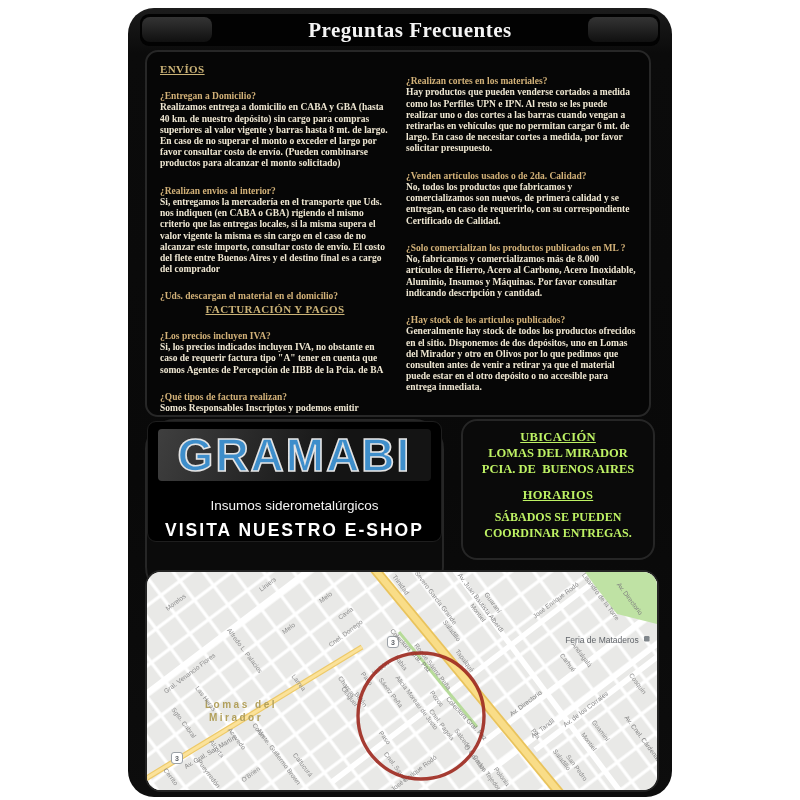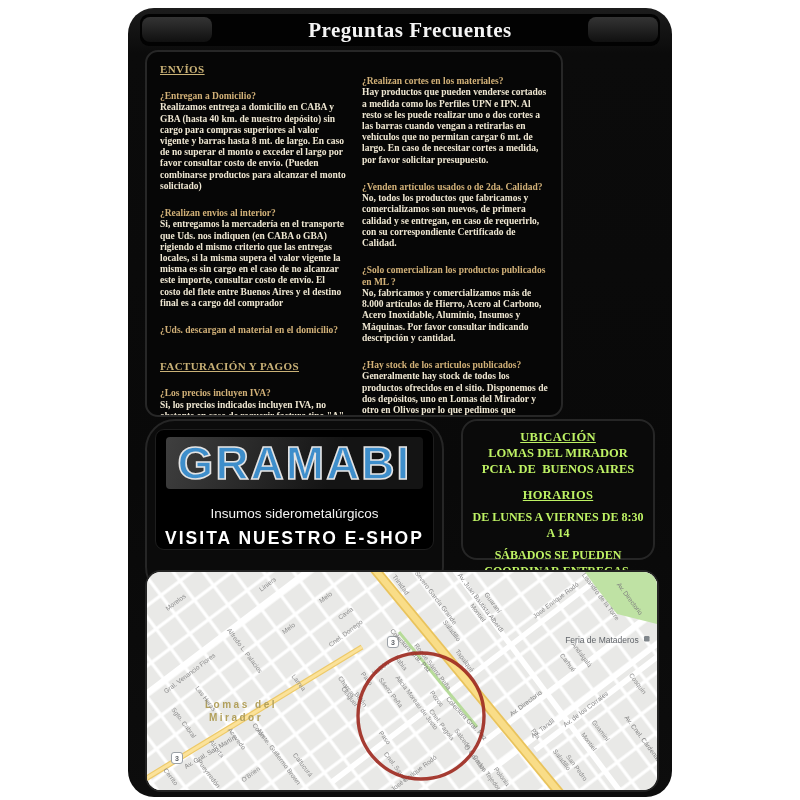--- a/index.html
+++ b/index.html
@@ -10,33 +10,33 @@
          border-radius:26px;}
   
   .titlebar{position:absolute;left:12px;top:6px;width:520px;height:32px;background:#020202;
             border-radius:9px;}
   .pill{position:absolute;top:3px;width:70px;height:25px;border-radius:8px;
         background:linear-gradient(180deg,#343434,#101010);}
   .pill.left{left:2px}.pill.right{right:2px}
   .title{position:relative;text-align:center;line-height:32px;color:#f4f4f4;font-weight:bold;
          font-size:21px;letter-spacing:.5px;padding-left:20px;}
   
-  .faq-box{position:absolute;left:17px;top:42px;width:418px;height:367px;box-sizing:border-box;
+  .faq-box{position:absolute;left:17px;top:42px;width:506px;height:367px;box-sizing:border-box;
            background:#060606;border:2px solid #272727;border-radius:13px;
            padding:8px 13px 6px;display:flex;gap:16px;overflow:hidden;}
   .faq-col{flex:1;min-width:0;}
   .faq-heading{color:#c9b176;font-size:11px;font-weight:bold;text-decoration:underline;
                letter-spacing:.4px;margin:3px 0 4px;}
-  .faq-heading.later{margin-top:24px;}
+  .faq-heading.later{margin-top:0;text-align:center;}
   .faq-q{color:#d2b178;font-size:9.5px;font-weight:bold;margin-top:16px;line-height:1.2;}
   .faq-a{color:#efe7d2;font-size:9.5px;font-weight:bold;line-height:1.18;}
   
   .mid{position:absolute;left:17px;top:411px;width:510px;display:flex;gap:17px;}
   .brand-box{width:299px;height:178px;box-sizing:border-box;background:#0b0b0b;
-             border:2px solid #262626;border-radius:30px;padding:8px;}
+             border:2px solid #262626;border-radius:30px;}
   .logo-inner{background:#000;border:1px solid #1e1e1e;border-radius:9px;height:121px;
               box-sizing:border-box;padding-top:7px;}
   .logo-strip{margin:0 10px;border-radius:4px;text-align:center;
               background:linear-gradient(110deg,#3f3f3f,#141414 65%);}
   .logo-text{font-family:"Liberation Sans",sans-serif;font-weight:bold;font-size:46px;
              line-height:52px;color:#3e8ecb;letter-spacing:2px;
              -webkit-text-stroke:1.6px #e4e4e4;}
   .tagline{color:#f3f3f3;font-family:"Liberation Sans",sans-serif;font-size:13.5px;
            text-align:center;margin-top:17px;}
   .cta{color:#ffffff;font-family:"Liberation Sans",sans-serif;font-weight:bold;font-size:17.5px;
@@ -101,21 +101,20 @@
         </div>
         <div class="tagline">Insumos siderometalúrgicos</div>
         <div class="cta">VISITA NUESTRO E-SHOP</div>
       </div>
     </div>
     <div class="loc-box">
       <div class="loc-heading">UBICACIÓN</div>
       <div class="loc-line">LOMAS DEL MIRADOR</div>
       <div class="loc-line">PCIA. DE  BUENOS AIRES</div>
       <div class="loc-heading horarios">HORARIOS</div>
-      <div class="loc-hours">DE LUNES A VIERNES DE 8:30 A 14</div>
       <div class="loc-hours">SÁBADOS SE PUEDEN COORDINAR ENTREGAS.</div>
     </div>
   </div>
 
   <div class="map-wrap">
     <svg width="510" height="218" viewBox="0 0 510 218">
       <defs>
         <pattern id="gA" width="24" height="24" patternUnits="userSpaceOnUse" patternTransform="rotate(-37)">
           <line x1="-2" y1="3" x2="26" y2="3" stroke="#ffffff" stroke-width="3.2"></line>
         </pattern>

